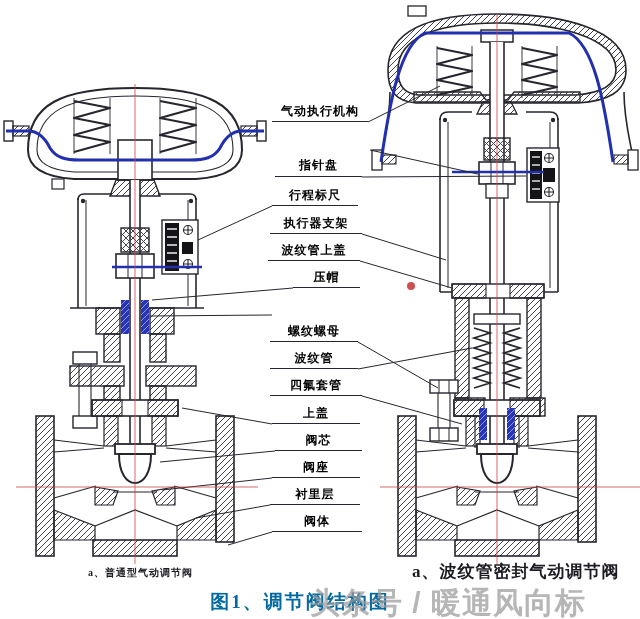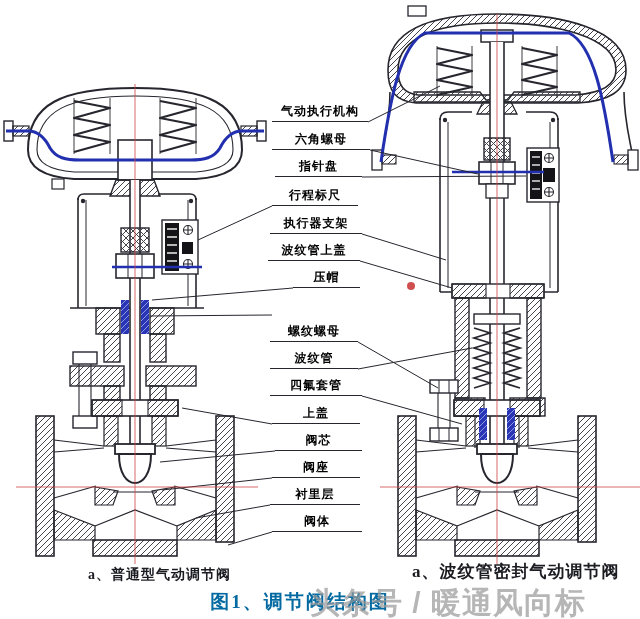--- a/index.html
+++ b/index.html
@@ -2,21 +2,21 @@
 <html><head>
 <meta charset="utf-8">
 <style>
   html,body{margin:0;padding:0;background:#fff;}
   #stage{position:relative;width:640px;height:619px;background:#fff;overflow:hidden;
          font-family:"Liberation Serif","DejaVu Serif",serif;}
   #stage svg{position:absolute;left:0;top:0;}
   .part-label{position:absolute;text-align:center;font-size:12px;font-weight:600;
               color:#000000;line-height:14px;padding-bottom:3px;
               border-bottom:1.5px solid #26262e;letter-spacing:1px;}
-  .caption{position:absolute;font-size:14px;font-weight:700;color:#1b1b22;letter-spacing:1px;white-space:nowrap;}
+  .caption{position:absolute;font-size:10px;font-weight:700;color:#1b1b22;letter-spacing:1px;white-space:nowrap;}
   .figure-title{position:absolute;left:150px;top:589px;width:300px;text-align:center;
                 font-size:19px;font-weight:700;color:#0369a1;letter-spacing:2px;white-space:nowrap;}
   .watermark{position:absolute;left:310px;top:583px;font-size:30px;font-weight:700;
              color:#9a9a9a;opacity:.72;white-space:nowrap;letter-spacing:1px;
              font-family:"Liberation Sans","DejaVu Sans",sans-serif;pointer-events:none;}
 </style>
 </head>
 <body>
 
 <div id="stage">
@@ -273,22 +273,21 @@
   <g stroke="#cf4444" stroke-width="1" opacity=".8">
     <line x1="135" y1="84" x2="135" y2="564"></line>
     <line x1="16" y1="487" x2="258" y2="487"></line>
     <line x1="497" y1="14" x2="497" y2="564"></line>
     <line x1="380" y1="487" x2="640" y2="487"></line>
   </g>
   <circle cx="411" cy="286" r="4" fill="#c53030" opacity=".85"></circle>
 </svg>
 
   <div class="part-label" style="top:104px;left:272px;width:96px;">气动执行机构</div>
-  <div class="part-label" style="top:132px;left:272px;width:98px;">六角螺母</div>
-  <div class="part-label" style="top:159px;left:275px;width:87px;">指针盘</div>
+  <div class="part-label" style="top:159px;left:275px;width:87px;font-family:Liberation Mono, monospace;">指针盘</div>
   <div class="part-label" style="top:188px;left:272px;width:86px;text-align:center;">行程标尺</div>
   <div class="part-label" style="top:243px;left:268px;width:92px;">波纹管上盖</div>
   <div class="part-label" style="top:216px;left:270px;width:92px;">执行器支架</div>
   <div class="part-label" style="top:270px;left:293px;width:67px;">压帽</div>
   <div class="part-label" style="top:324px;left:270px;width:88px;">螺纹螺母</div>
   <div class="part-label" style="top:351px;left:270px;width:88px;">波纹管</div>
   <div class="part-label" style="top:378px;left:270px;width:92px;">四氟套管</div>
   <div class="part-label" style="top:406px;left:272px;width:88px;">上盖</div>
   <div class="part-label" style="top:433px;left:275px;width:87px;text-align:center;">阀芯</div>
   <div class="part-label" style="top:460px;left:272px;width:88px;">阀座</div>

